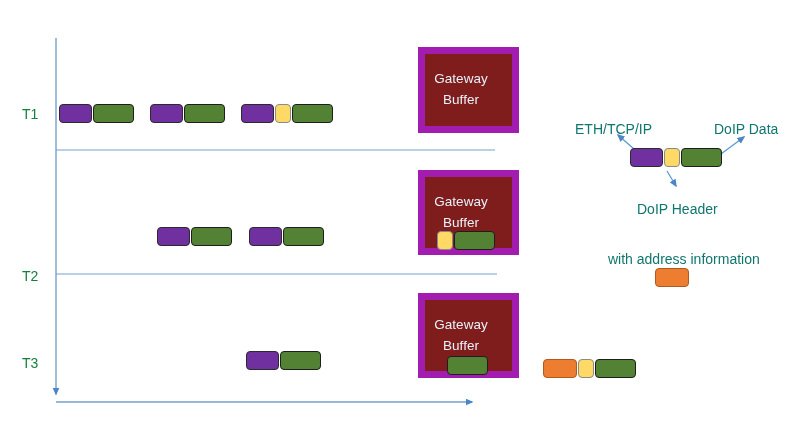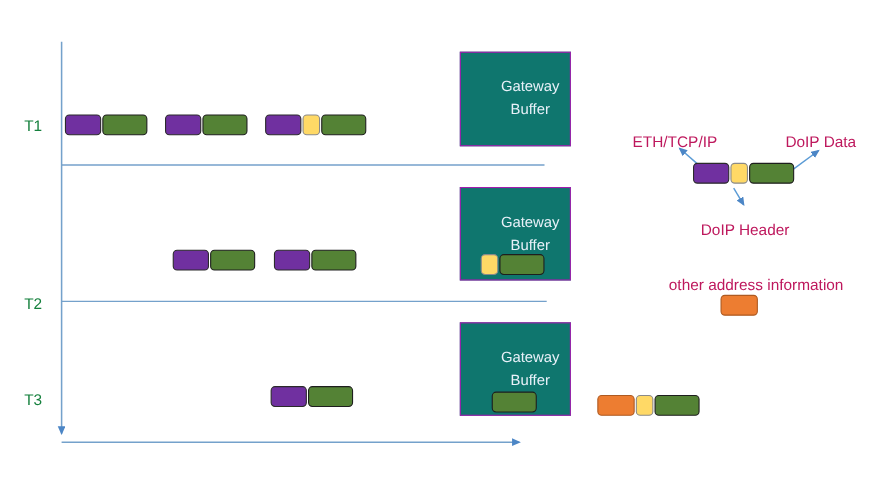--- a/index.html
+++ b/index.html
@@ -14,25 +14,25 @@
     position:absolute;
     font-size:14px;
     color:#15803d;
     left:22px;
   }
   .row-label.t1{top:106px;}
   .row-label.t2{top:228px;margin-top:40px;}
   .row-label.t3{top:355px;}
   .buffer{
     position:absolute;
-    background:#0f766e;
-    border:1px solid #a21caf;
+    background:#7f1d1d;
+    border:7px solid #a21caf;
     display:flex;
     align-items:center;
-    justify-content:flex-end;
+    justify-content:flex-start;
     text-align:center;
     box-sizing:border-box;
   }
   .buffer .buffer-label{
     color:#E9F1F9;
     font-size:13.5px;
     line-height:1.55;
     width:72px;
   }
   .packet{
@@ -42,21 +42,21 @@
   }
   .seg{
     height:19px;
     border-radius:4px;
     border:1.5px solid #222;
     box-sizing:border-box;
   }
   .legend-text{
     position:absolute;
     font-size:14px;
-    color:#be185d;
+    color:#0f766e;
     white-space:nowrap;
   }
   .lt-eth{left:575px;top:121px;}
   .lt-doipdata{left:714px;top:121px;}
   .lt-doipheader{left:637px;top:201px;}
   .lt-ethother1{left:608px;top:231px;}
   .lt-ethother2{left:608px;top:251px;}
   svg.overlay{
     position:absolute;
     left:0;top:0;
@@ -143,15 +143,15 @@
         <div class="seg" style="width: 41px; background: rgb(84, 130, 53); border-color: rgb(30, 30, 30);"></div>
       </div>
       <div class="packet" style="left: 655px; top: 268px;">
         <div class="seg" style="width: 34px; background: rgb(237, 125, 49); border-color: rgb(174, 90, 33);"></div>
       </div>
     </div>
 
   <div class="legend-text lt-eth">ETH/TCP/IP</div>
   <div class="legend-text lt-doipdata">DoIP Data</div>
   <div class="legend-text lt-doipheader">DoIP Header</div>
-  <div class="legend-text lt-ethother2">other address information</div>
+  <div class="legend-text lt-ethother2">with address information</div>
 
 </div>
 
 </body></html>

